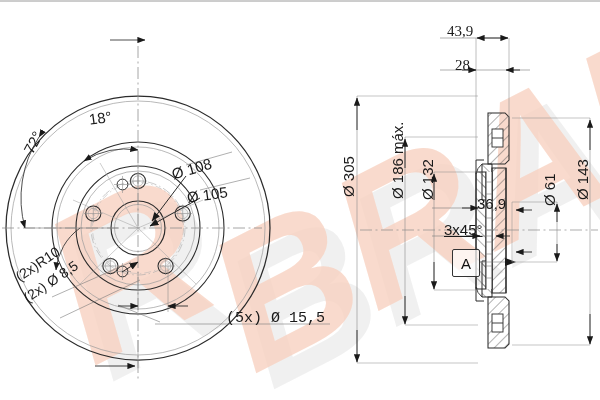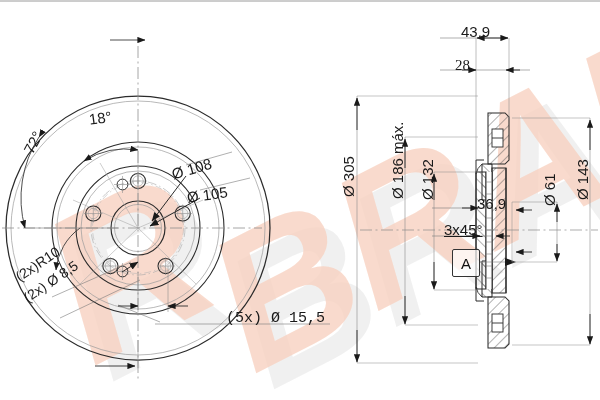--- a/index.html
+++ b/index.html
@@ -281,21 +281,21 @@
   </svg>
 
   <div id="labels">
       <div class="label lbl-lg" style="left: 88px; top: 112px; transform-origin: left top; transform: rotate(-8deg);">18°</div>
       <div class="label lbl-lg" style="left: 21px; top: 149px; transform-origin: left top; transform: rotate(-62deg);">72°</div>
       <div class="label lbl-lg" style="left: 170px; top: 167px; transform-origin: left top; transform: rotate(-16deg);">Ø 108</div>
       <div class="label lbl-lg" style="left: 186px; top: 190px; transform-origin: left top; transform: rotate(-8deg);">Ø 105</div>
       <div class="label lbl-md" style="left: 13px; top: 272px; transform-origin: left top; transform: rotate(-34deg);">(2x)R10</div>
       <div class="label lbl-md" style="left: 21px; top: 293px; transform-origin: left top; transform: rotate(-34deg);">(2x) Ø 8,5</div>
       <div class="label lbl-lg" style="left: 226px; top: 311px; transform-origin: left top; font-family: Liberation Mono, monospace;">(5x) Ø 15,5</div>
-      <div class="label lbl-lg" style="left: 461px; top: 24px; transform-origin: left top;">43,9</div>
+      <div class="label lbl-lg" style="left: 447px; top: 24px; transform-origin: left top; font-family: Liberation Serif, serif;">43,9</div>
       <div class="label lbl-lg" style="left: 455px; top: 58px; transform-origin: left top; font-family: Liberation Serif, serif;">28</div>
       <div class="label lbl-lg" style="left: 341px; top: 197px; transform-origin: left top; transform: rotate(-90deg);">Ø 305</div>
       <div class="label lbl-lg" style="left: 390px; top: 199px; transform-origin: left top; transform: rotate(-90deg);">Ø 186 máx.</div>
       <div class="label lbl-lg" style="left: 420px; top: 200px; transform-origin: left top; transform: rotate(-90deg);">Ø 132</div>
       <div class="label lbl-lg" style="left: 438px; top: 196px; transform-origin: left top; margin-left: 39px;">36,9</div>
       <div class="label lbl-lg" style="left: 444px; top: 222px; transform-origin: left top; text-decoration: underline;">3x45°</div>
       <div class="label lbl-lg" style="left: 542px; top: 206px; transform-origin: left top; transform: rotate(-90deg);">Ø 61</div>
       <div class="label lbl-lg" style="left: 575px; top: 200px; transform-origin: left top; transform: rotate(-90deg);">Ø 143</div>
       <div class="datum-box" style="left: 452px; top: 249px; width: 26px; height: 26px;">A</div>
     </div>

